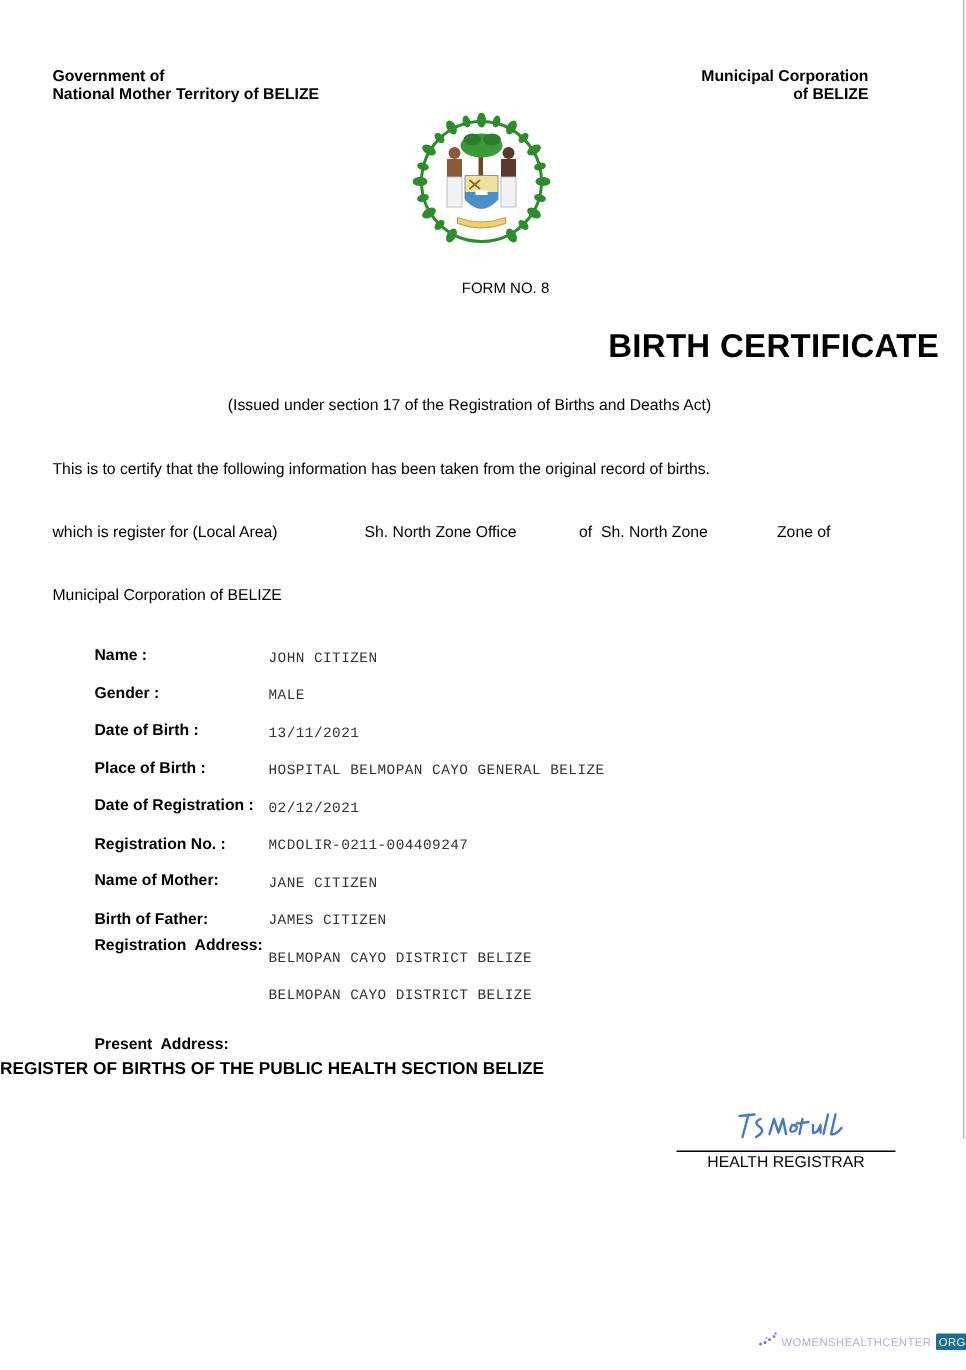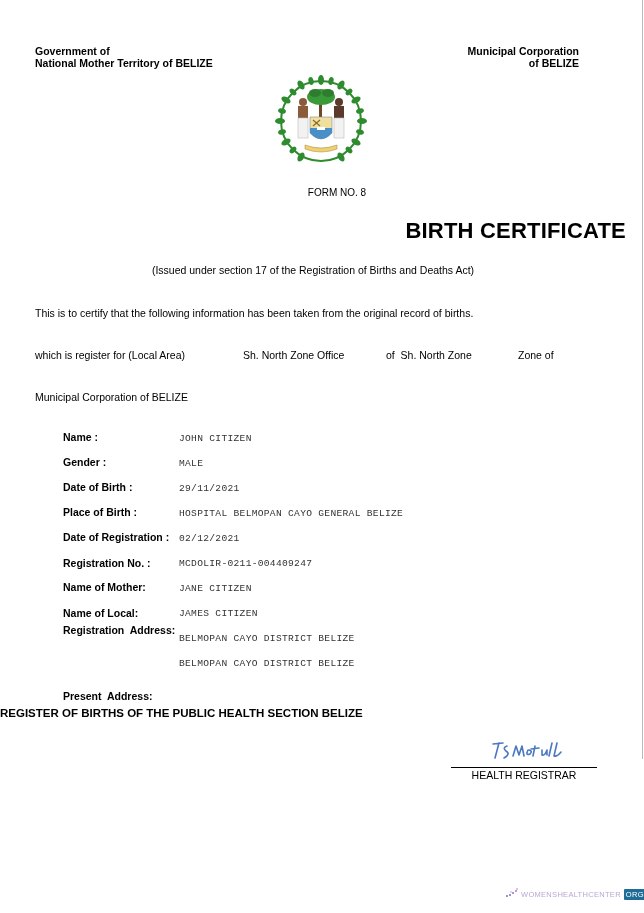--- a/index.html
+++ b/index.html
@@ -179,35 +179,35 @@
 
   <div class="abs para municipal">Municipal Corporation of BELIZE</div>
 
   <div class="abs field-label" style="top:431px;">Name :</div>
   <div class="abs field-value" style="top:433px;">JOHN CITIZEN</div>
 
   <div class="abs field-label" style="top:456px;">Gender :</div>
   <div class="abs field-value" style="top:458px;">MALE</div>
 
   <div class="abs field-label" style="top:481px;">Date of Birth :</div>
-  <div class="abs field-value" style="top:483px;">29/11/2021</div>
+  <div class="abs field-value" style="top:483px;">13/11/2021</div>
 
   <div class="abs field-label" style="top:506px;">Place of Birth :</div>
   <div class="abs field-value" style="top:508px;">HOSPITAL BELMOPAN CAYO GENERAL BELIZE</div>
 
   <div class="abs field-label" style="top:531px;">Date of Registration :</div>
   <div class="abs field-value" style="top:533px;">02/12/2021</div>
 
   <div class="abs field-label" style="top:557px;">Registration No. :</div>
   <div class="abs field-value" style="top:558px;">MCDOLIR-0211-004409247</div>
 
   <div class="abs field-label" style="top:581px;">Name of Mother:</div>
   <div class="abs field-value" style="top:583px;">JANE CITIZEN</div>
 
-  <div class="abs field-label" style="top:607px;">Name of Local:</div>
+  <div class="abs field-label" style="top:607px;">Birth of Father:</div>
   <div class="abs field-value" style="top:608px;">JAMES CITIZEN</div>
 
   <div class="abs field-label" style="top:624px; white-space:pre;text-align:center;">Registration  Address:</div>
   <div class="abs field-value" style="top:633px;">BELMOPAN CAYO DISTRICT BELIZE</div>
 
   <div class="abs field-label" style="top:690px; white-space:pre;">Present  Address:</div>
   <div class="abs field-value" style="top:658px;">BELMOPAN CAYO DISTRICT BELIZE</div>
 
   <div class="abs register-line">REGISTER OF BIRTHS OF THE PUBLIC HEALTH SECTION BELIZE</div>
 

